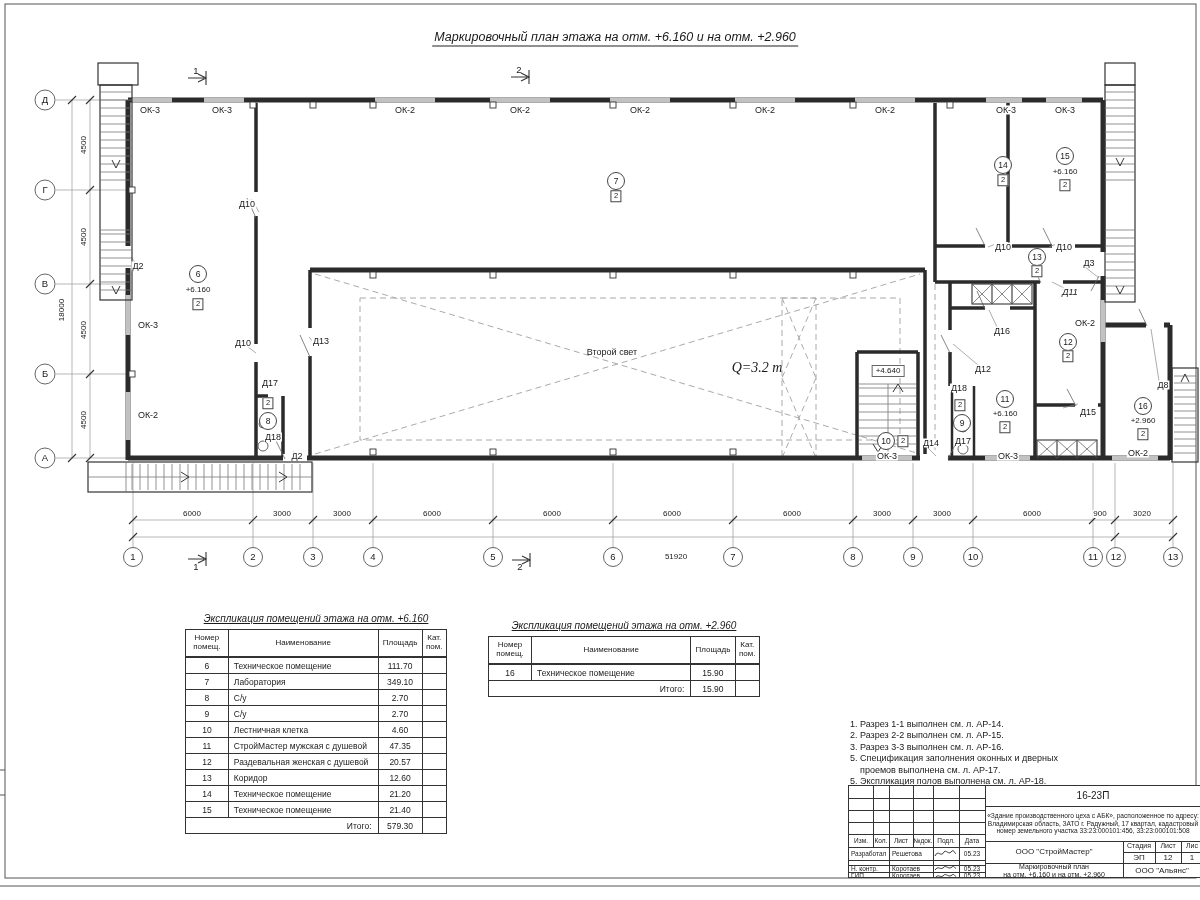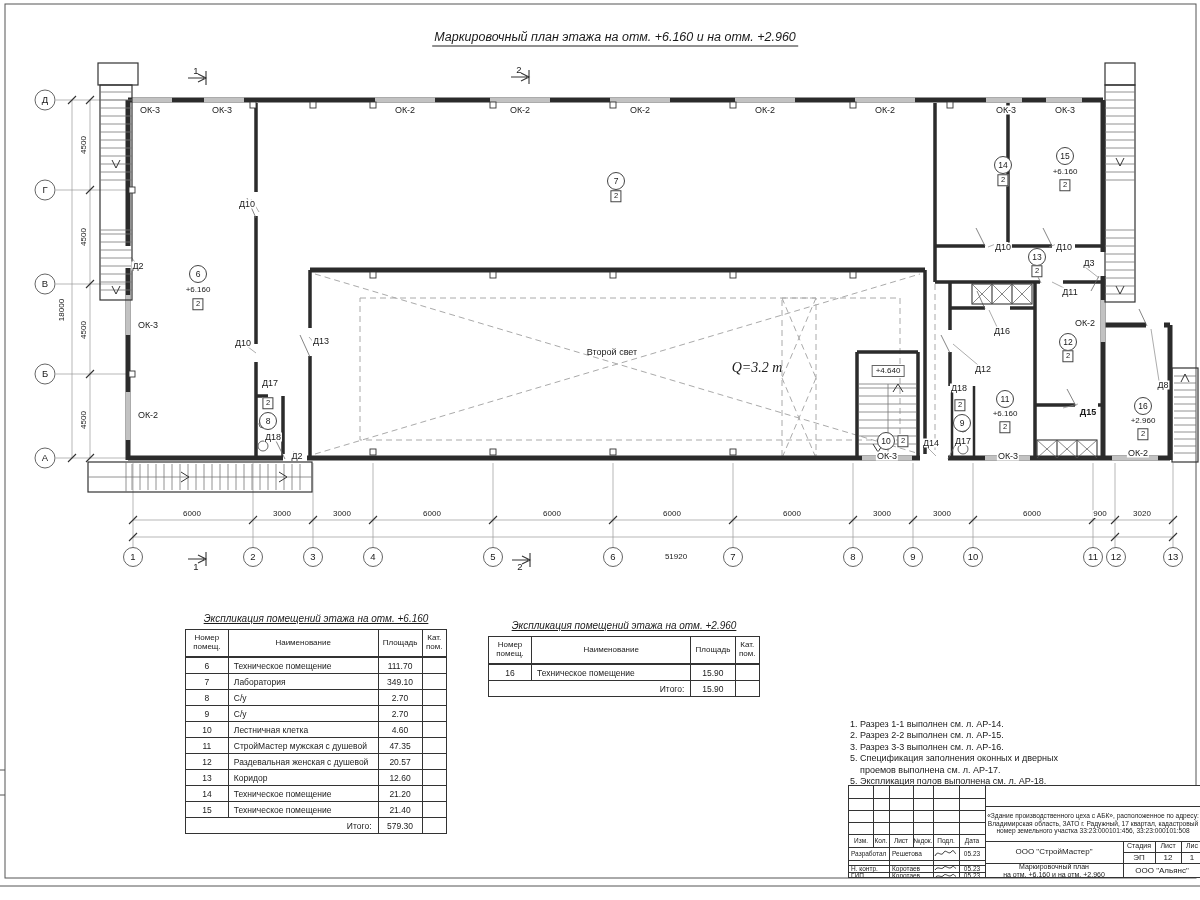--- a/index.html
+++ b/index.html
@@ -235,22 +235,22 @@
     <span class="lbl door" style="left: 247px; top: 204px;">Д10</span>
     <span class="lbl door" style="left: 243px; top: 343px;">Д10</span>
     <span class="lbl door" style="left: 321px; top: 341px;">Д13</span>
     <span class="lbl door" style="left: 270px; top: 383px;">Д17</span>
     <span class="lbl door" style="left: 273px; top: 437px;">Д18</span>
     <span class="lbl door" style="left: 931px; top: 443px;">Д14</span>
     <span class="lbl door" style="left: 963px; top: 441px;">Д17</span>
     <span class="lbl door" style="left: 959px; top: 388px;">Д18</span>
     <span class="lbl door" style="left: 983px; top: 369px; text-align: right;">Д12</span>
     <span class="lbl door" style="left: 1002px; top: 331px;">Д16</span>
-    <span class="lbl door" style="left: 1088px; top: 412px; font-weight: bold;">Д15</span>
-    <span class="lbl door" style="left: 1070px; top: 292px;">Д11</span>
+    <span class="lbl door" style="left: 1088px; top: 412px;">Д15</span>
+    <span class="lbl door" style="left: 1070px; top: 292px; font-style: italic;">Д11</span>
     <span class="lbl door" style="left: 1089px; top: 263px;">Д3</span>
     <span class="lbl door" style="left: 1163px; top: 385px;">Д8</span>
     <span class="lbl door" style="left: 1003px; top: 247px;">Д10</span>
     <span class="lbl door" style="left: 1064px; top: 247px;">Д10</span>
     <span class="lbl bubble" style="left: 198px; top: 274px;">6</span>
     <span class="lbl elev" style="left: 198px; top: 290px;">+6.160</span>
     <span class="lbl tag" style="left: 198px; top: 304px;">2</span>
     <span class="lbl bubble" style="left: 616px; top: 181px;">7</span>
     <span class="lbl tag" style="left: 616px; top: 196px;">2</span>
     <span class="lbl tag" style="left: 268px; top: 403px;">2</span>
@@ -484,20 +484,21 @@
   <div class="cell" style="left:110px;top:79px;width:26px;height:7px">05.23</div>
   <div class="cell left" style="left:0;top:86px;width:40px;height:7px">ГИП</div>
   <div class="cell left" style="left:41px;top:86px;width:43px;height:7px">Коротаев</div>
   <div class="cell" style="left:84px;top:86px;width:26px;height:7px">
       <svg width="24" height="8">
         <path d="M2,6 C5,1 8,7 11,3 C13,1 16,6 19,3 C21,1 22,5 23,4" stroke="#222" fill="none" stroke-width="0.9"></path>
       </svg>
     </div>
   <div class="cell" style="left:110px;top:86px;width:26px;height:7px">05.23</div>
 
+  <div class="cell" style="left:136px;top:0;width:216px;height:20px;font-size:10px">16-23П</div>
   <div class="cell proj" style="left:138px;top:20px;width:212px;height:35px">«Здание производственного цеха с АБК», расположенное по адресу: Владимирская область, ЗАТО г. Радужный, 17 квартал, кадастровый номер земельного участка 33:23:000101:456, 33:23:000101:508</div>
   <div class="cell" style="left:136px;top:55px;width:138px;height:22px;font-size:8px">ООО "СтройМастер"</div>
   <div class="cell" style="left:274px;top:55px;width:32px;height:11px;font-size:7px">Стадия</div>
   <div class="cell" style="left:306px;top:55px;width:26px;height:11px;font-size:7px">Лист</div>
   <div class="cell" style="left:332px;top:55px;width:22px;height:11px;font-size:7px">Лис</div>
   <div class="cell" style="left:274px;top:66px;width:32px;height:11px;font-size:8px">ЭП</div>
   <div class="cell" style="left:306px;top:66px;width:26px;height:11px;font-size:8px">12</div>
   <div class="cell" style="left:332px;top:66px;width:22px;height:11px;font-size:8px">1</div>
   <div class="cell" style="left:136px;top:77px;width:138px;height:8px;font-size:7px">Маркировочный план</div>
   <div class="cell" style="left:136px;top:85px;width:138px;height:8px;font-size:7px">на отм. +6.160 и на отм. +2.960</div>

